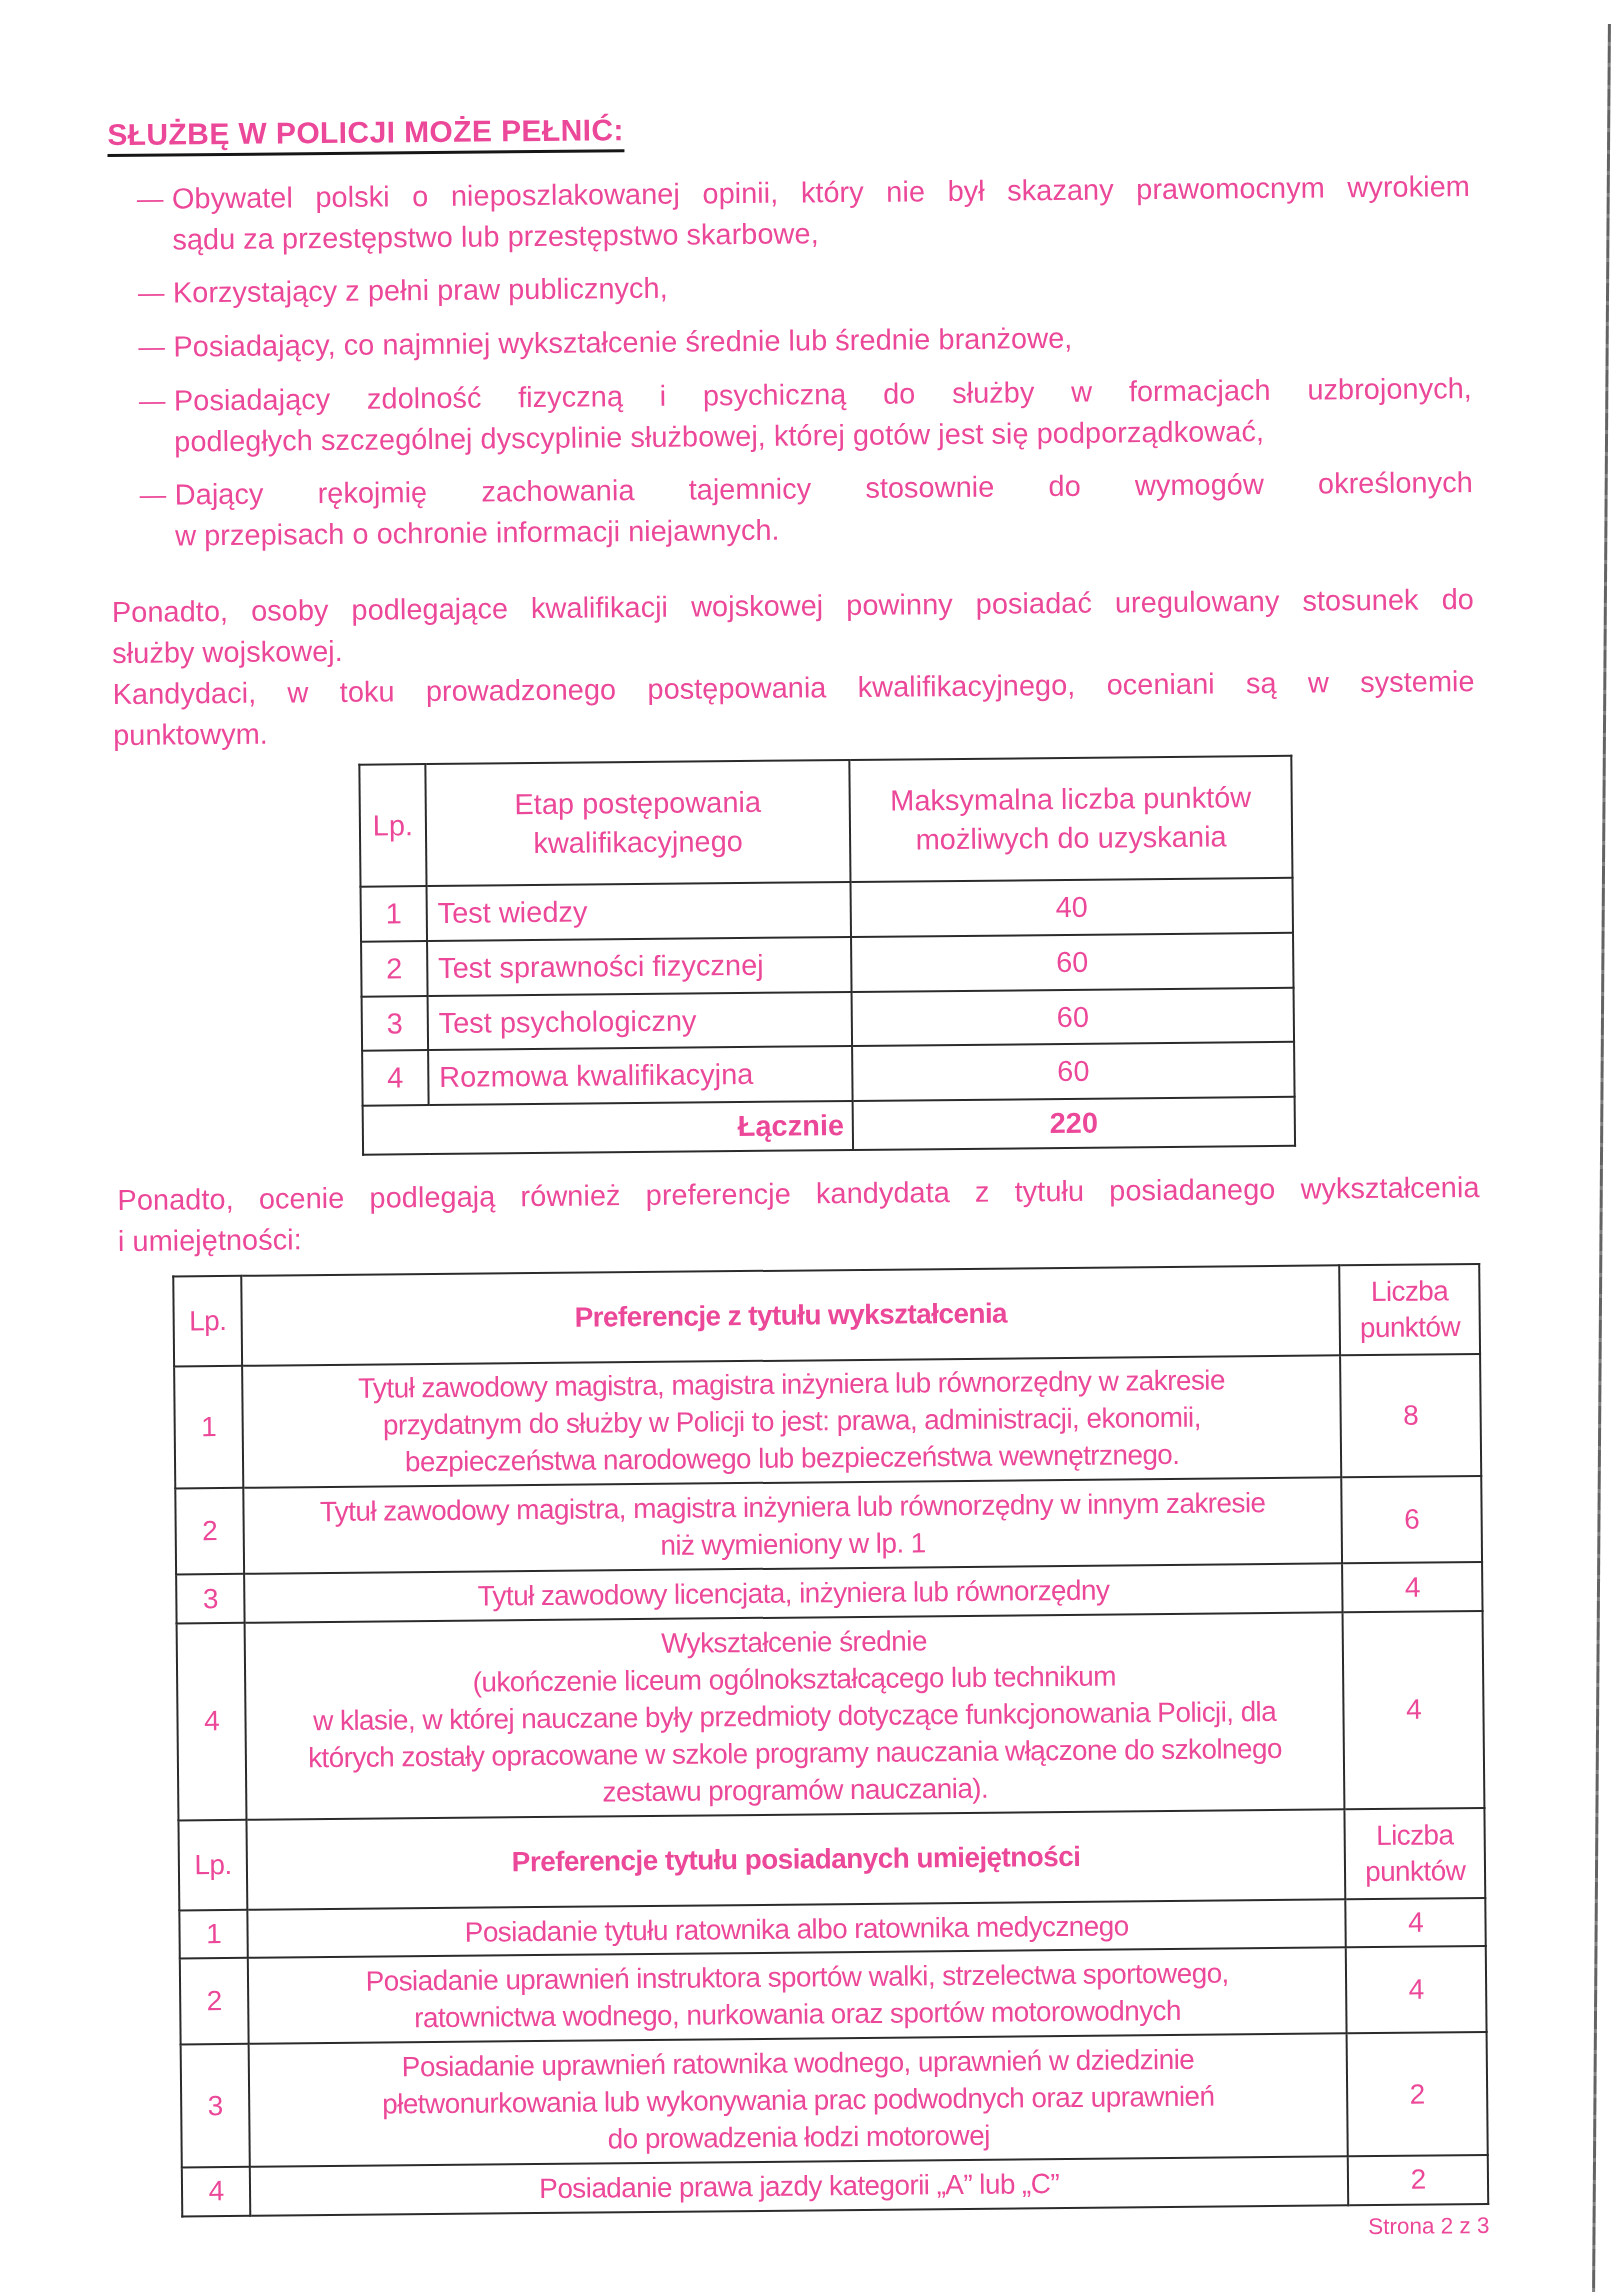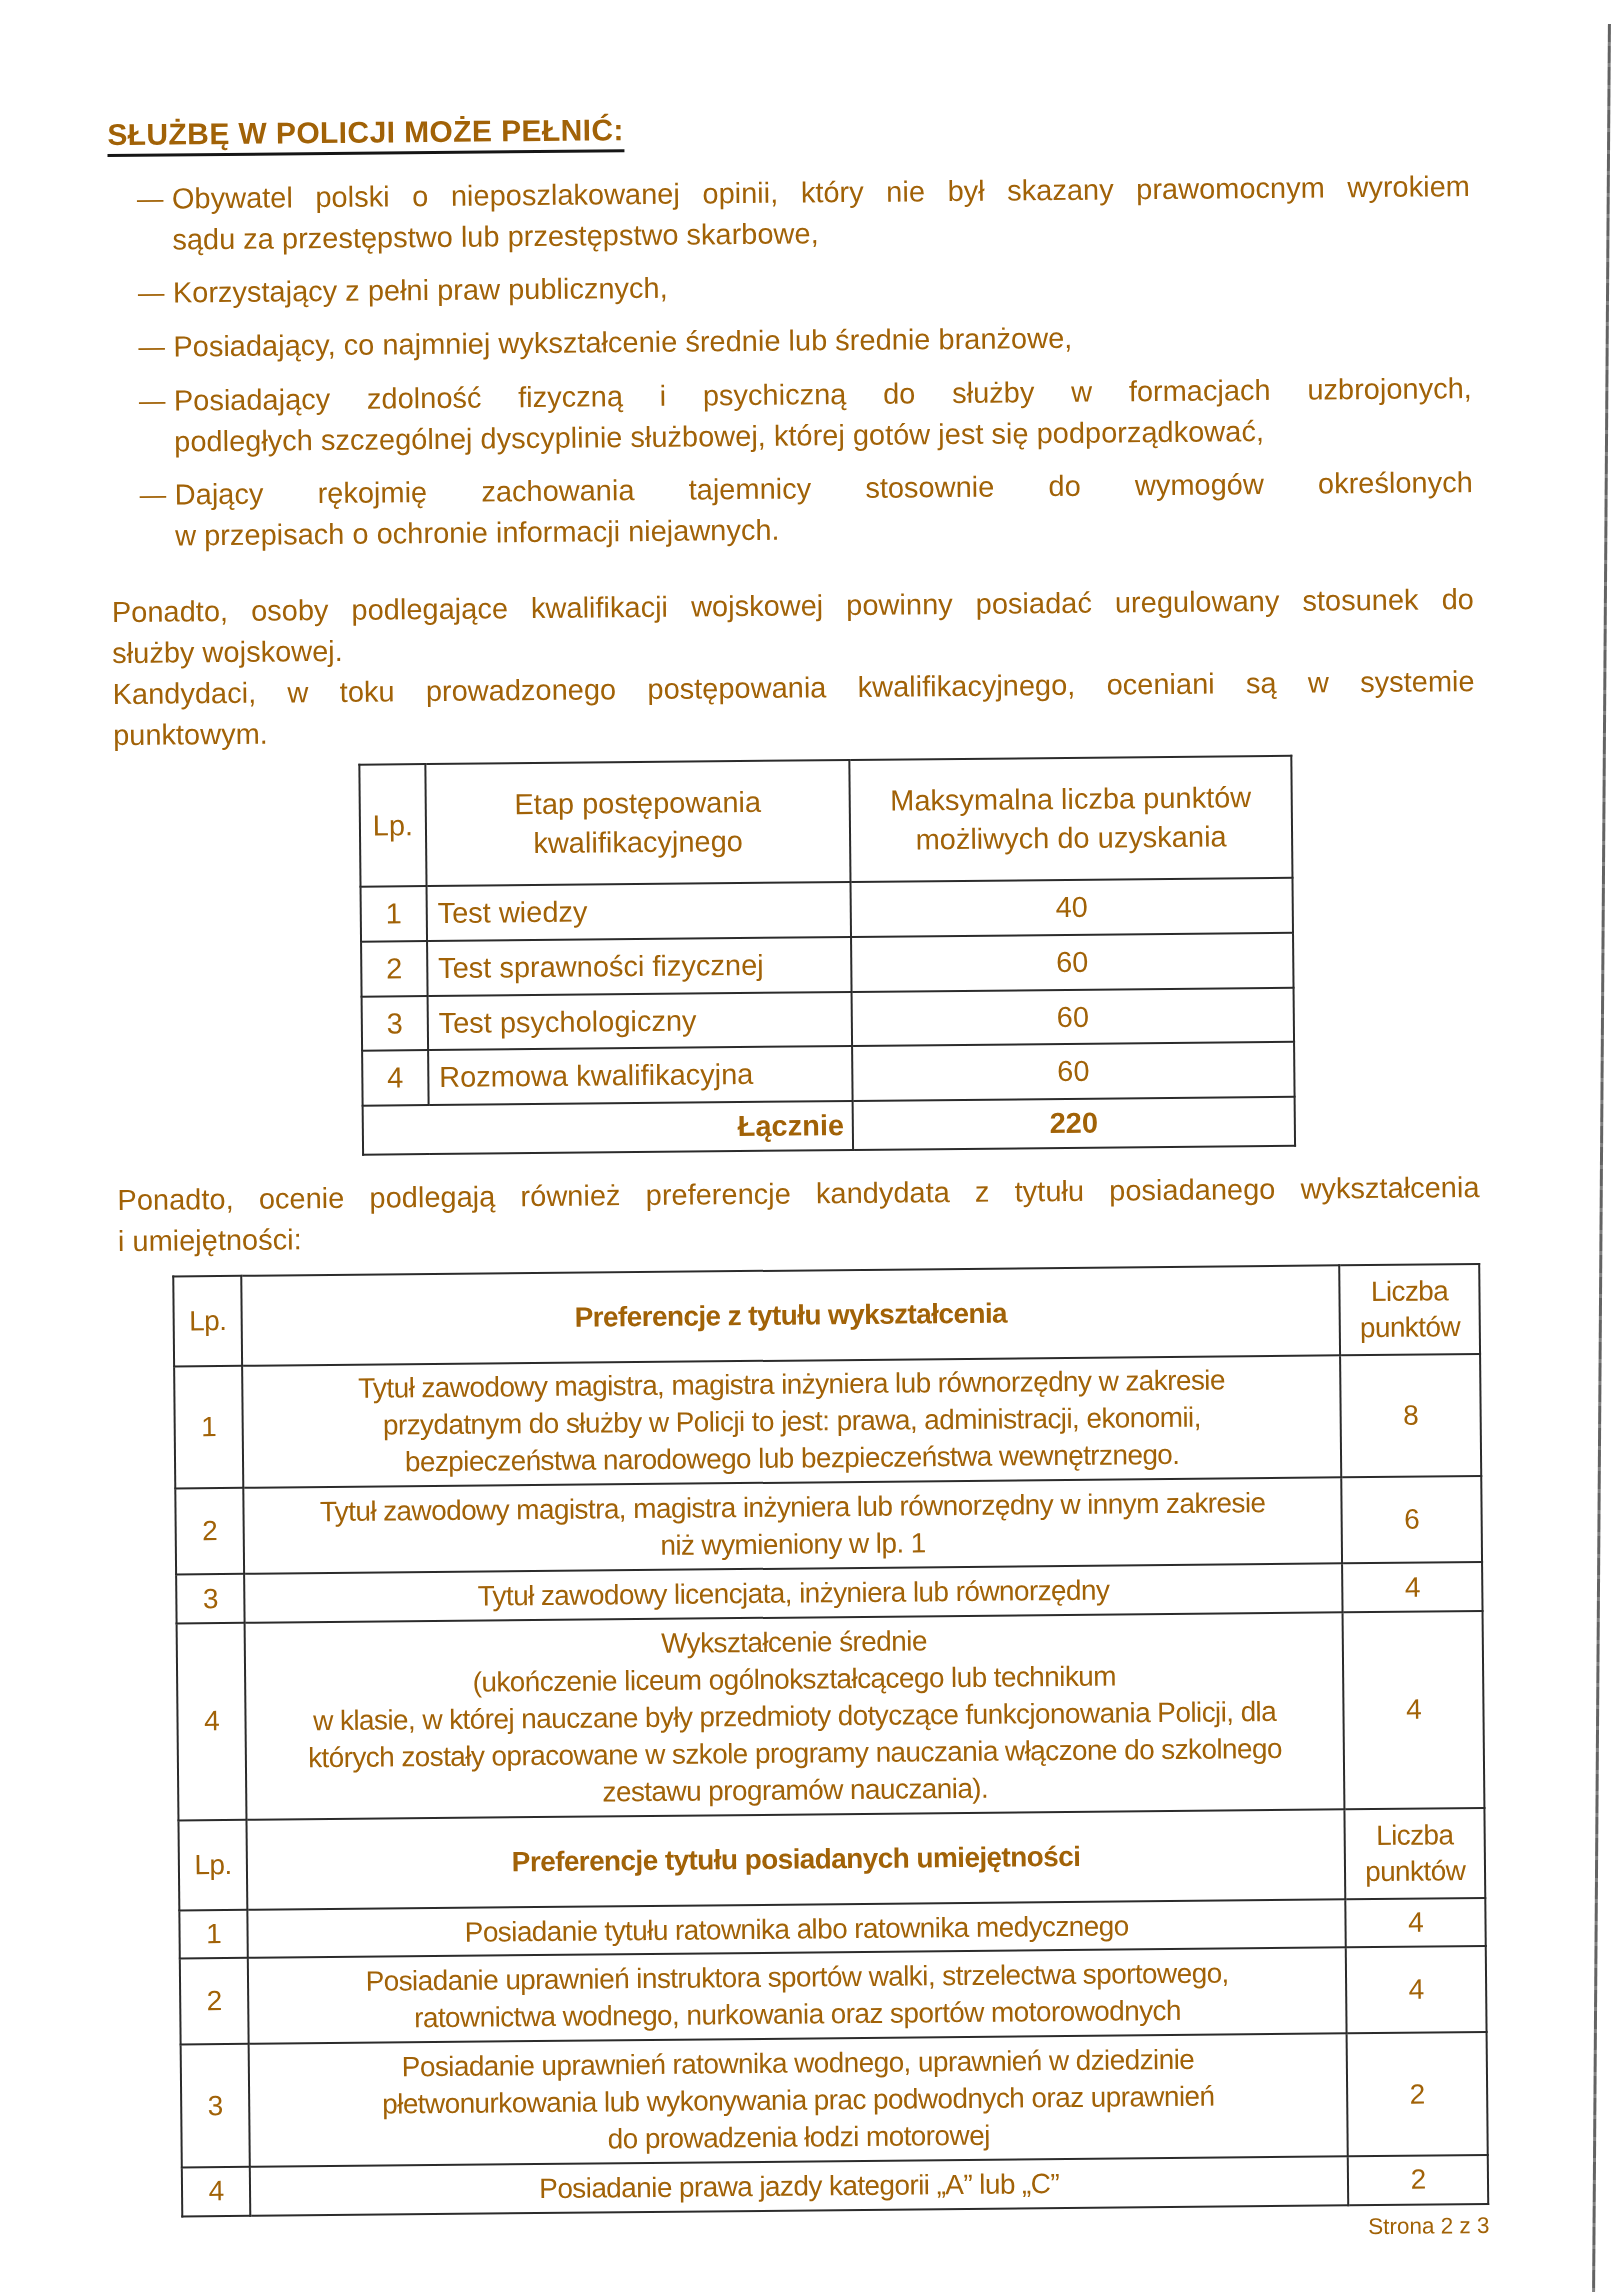--- a/index.html
+++ b/index.html
@@ -1,20 +1,20 @@
 <!DOCTYPE html>
 <html><head>
 <meta charset="utf-8">
 <style>
   html,body { margin:0; padding:0; background:#ffffff; }
   .page {
     position:relative; width:1621px; height:2293px;
     background:#ffffff; overflow:hidden;
     font-family:"Liberation Sans", sans-serif;
-    color:#a16207;
+    color:#ec4899;
   }
   .content {
     position:absolute; left:0; top:0; box-sizing:border-box;
     width:1621px; padding:118px 153px 0 106px;
     transform:rotate(-0.55deg); transform-origin:118px 0;
   }
   .doc-title {
     display:inline-block; font-size:30px; font-weight:bold;
     letter-spacing:0.4px; border-bottom:3.9px solid #161616; padding-bottom:2px;
   }

